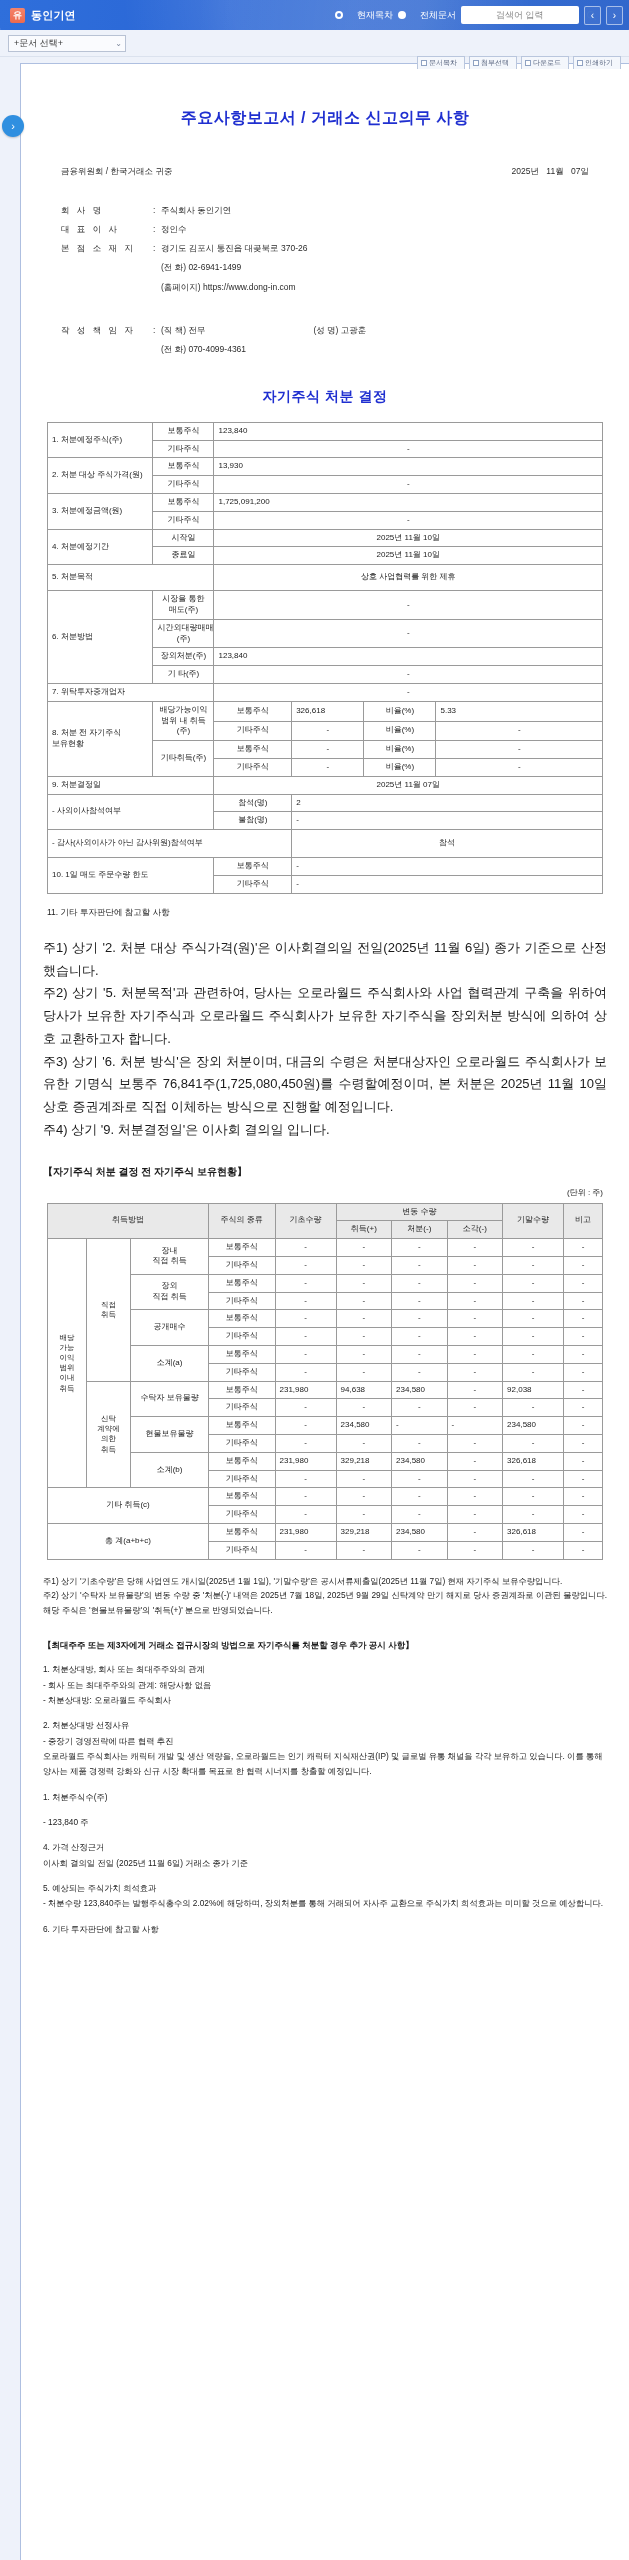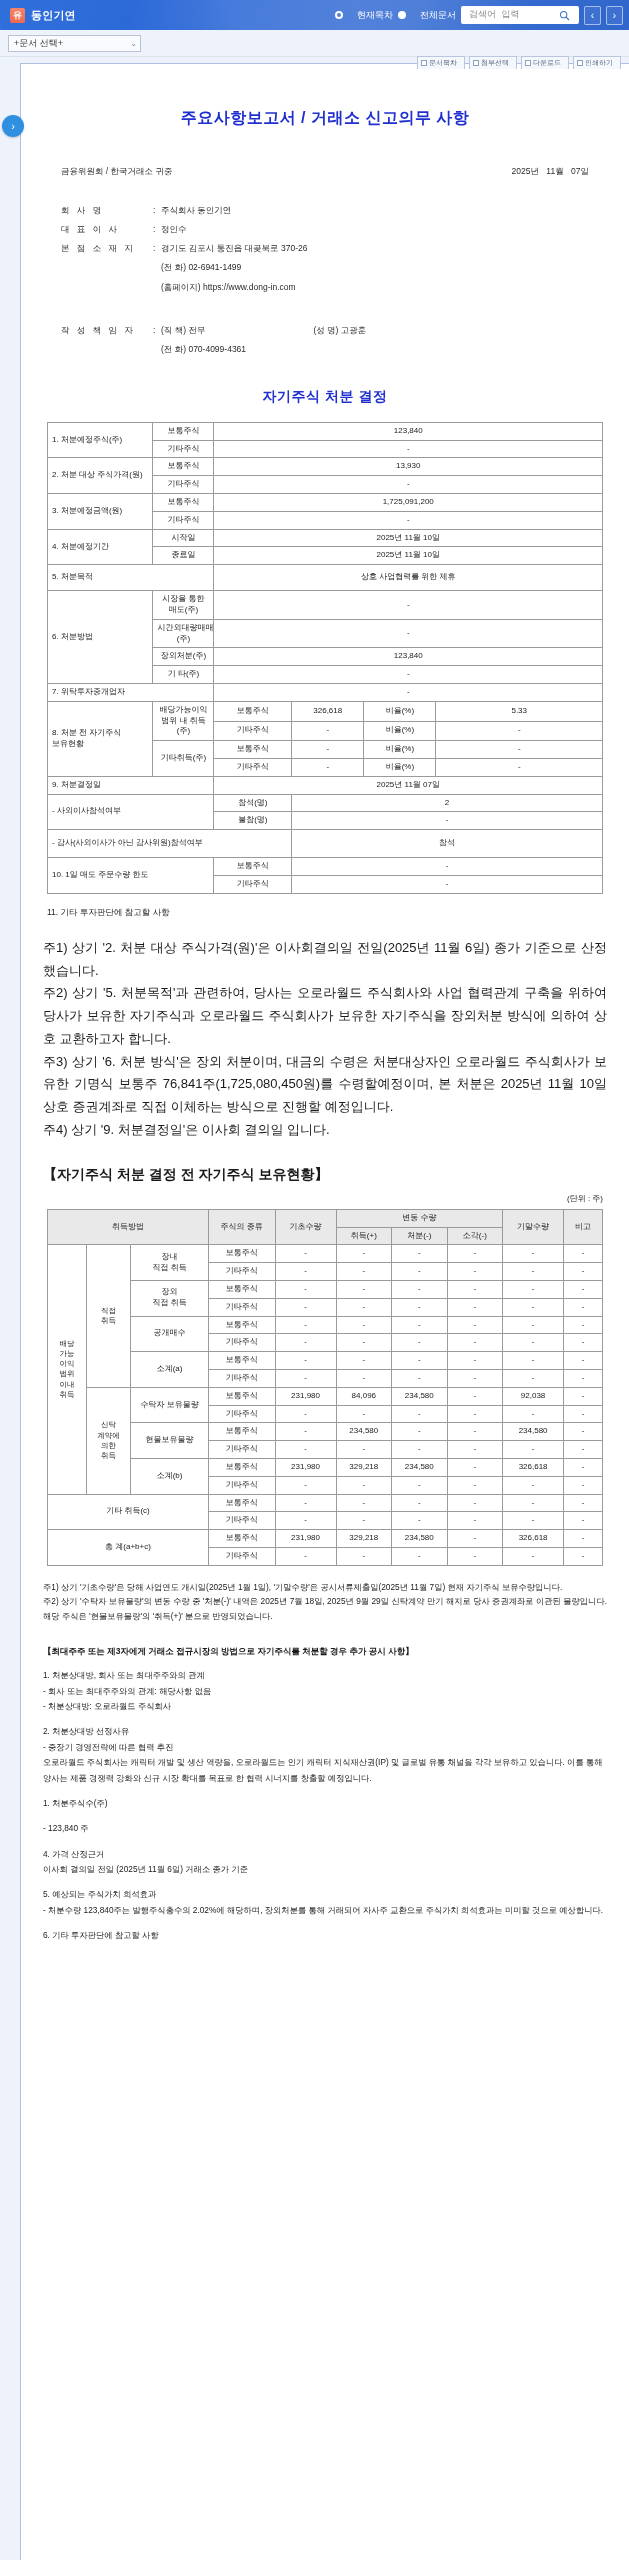--- a/index.html
+++ b/index.html
@@ -44,37 +44,37 @@
     border:2px solid #fff; background:transparent; display:inline-block;
   }
   .radio-dot.on { background:#fff; border-color:#fff; }
   .radio-label { color:#fff; font-size:9px; }
   .searchbox {
     background:#fff; border-radius:2px; height:18px; width:118px;
     display:flex; align-items:center; padding:0 4px 0 6px;
   }
   .searchbox input {
     border:0; outline:0; font-size:9px; width:92px; color:#333;
-    font-family:Liberation Mono, monospace; background:transparent;
+    font-family:Liberation Sans, sans-serif; background:transparent;margin-left:27px;
   }
   .searchbox input::placeholder{ color:#8a8a8a; }
   .mag { width:11px; height:11px; flex:0 0 auto; }
   .navbtn {
     width:17px; height:19px; border:1px solid rgba(255,255,255,.55);
     border-radius:2px; color:#fff; font-size:10px; line-height:17px;
     text-align:center; background:rgba(255,255,255,.06);
   }
 
   
   .selectstrip {
     height: 27px; background:#eef2fa; border-bottom:1px solid #dbe2ee;
     display:flex; align-items:center; padding-left:8px;
   }
   .doc-select {
-    width: 133px; height: 17px; background:#fafbfe;
+    width: 118px; height: 17px; background:#fafbfe;
     border:1px solid #b8c2d4; font-size:9px; color:#3b3b3b;
     display:flex; align-items:center; padding:0 3px 0 5px;
   }
   .doc-select .cap { flex:1; }
   .chev { font-size:8px; color:#7c879b; }
 
   
   .stage { position:relative; background:#eef2fa; padding: 6px 0 0 0; min-height: 2500px;}
   .sidetab {
     position:absolute; left:2px; top:58px;
@@ -121,31 +121,31 @@
   table.grid {
     width: 100%; border-collapse: collapse; font-size:8px; color:#222;
     table-layout: fixed;
   }
   table.grid th, table.grid td {
     border:1px solid #9a9a9a; padding:3px 4px; vertical-align:middle;
     line-height:1.35; background:#fff; word-break:keep-all;
   }
   table.grid th { background:#e9e9e9; font-weight:normal; text-align:center; }
   .t-c { text-align:center; }
-  .t-r { text-align:center; }
+  .t-r { text-align:left; }
   .t-l { text-align:left; }
   .tbl-wrap { margin: 0 8px; }
   .tbl-wrap2 { margin: 0 8px; }
 
   
   .note-head { margin: 12px 8px 0 8px; font-size:8.5px; }
   .notes { margin: 18px 4px 0 4px; font-size:13px; line-height:1.75;
            text-align: justify; }
   .notes p { margin: 0; }
-  .block-head { margin: 22px 4px 8px 4px; font-size:14px; font-weight:bold; }
+  .block-head { margin: 22px 4px 8px 4px; font-size:10px; font-weight:bold; }
   .unit { text-align:right; margin: 0 8px 3px 0; font-size:8px; }
   .after-notes { margin: 14px 4px 0 4px; font-size:8.3px; line-height:1.75;
                  text-align: justify; }
   .after-notes p { margin: 0; }
   .extra-head { margin: 22px 4px 10px 4px; font-size:8.5px; font-weight:bold; }
   .extra-body { margin: 0 4px; font-size:8.3px; line-height:1.85; }
   .extra-body p { margin: 0; }
   .spacer-sm { height: 10px; }
 </style>
 </head>
@@ -531,21 +531,21 @@
           </tr>
 
           <tr>
             <td class="t-c" rowspan="6" style="white-space:pre-line;font-size:7.5px">신탁
 계약에
 의한
 취득</td>
             <td class="t-c" rowspan="2">수탁자 보유물량</td>
             <td class="t-c">보통주식</td>
             <td class="t-r">231,980</td>
-            <td class="t-r">84,096</td>
+            <td class="t-r">94,638</td>
             <td class="t-r">234,580</td>
             <td class="t-c">-</td>
             <td class="t-r">92,038</td>
             <td class="t-c">-</td>
           </tr>
           <tr>
             <td class="t-c">기타주식</td>
             <td class="t-c">-</td>
             <td class="t-c">-</td>
             <td class="t-c">-</td>

